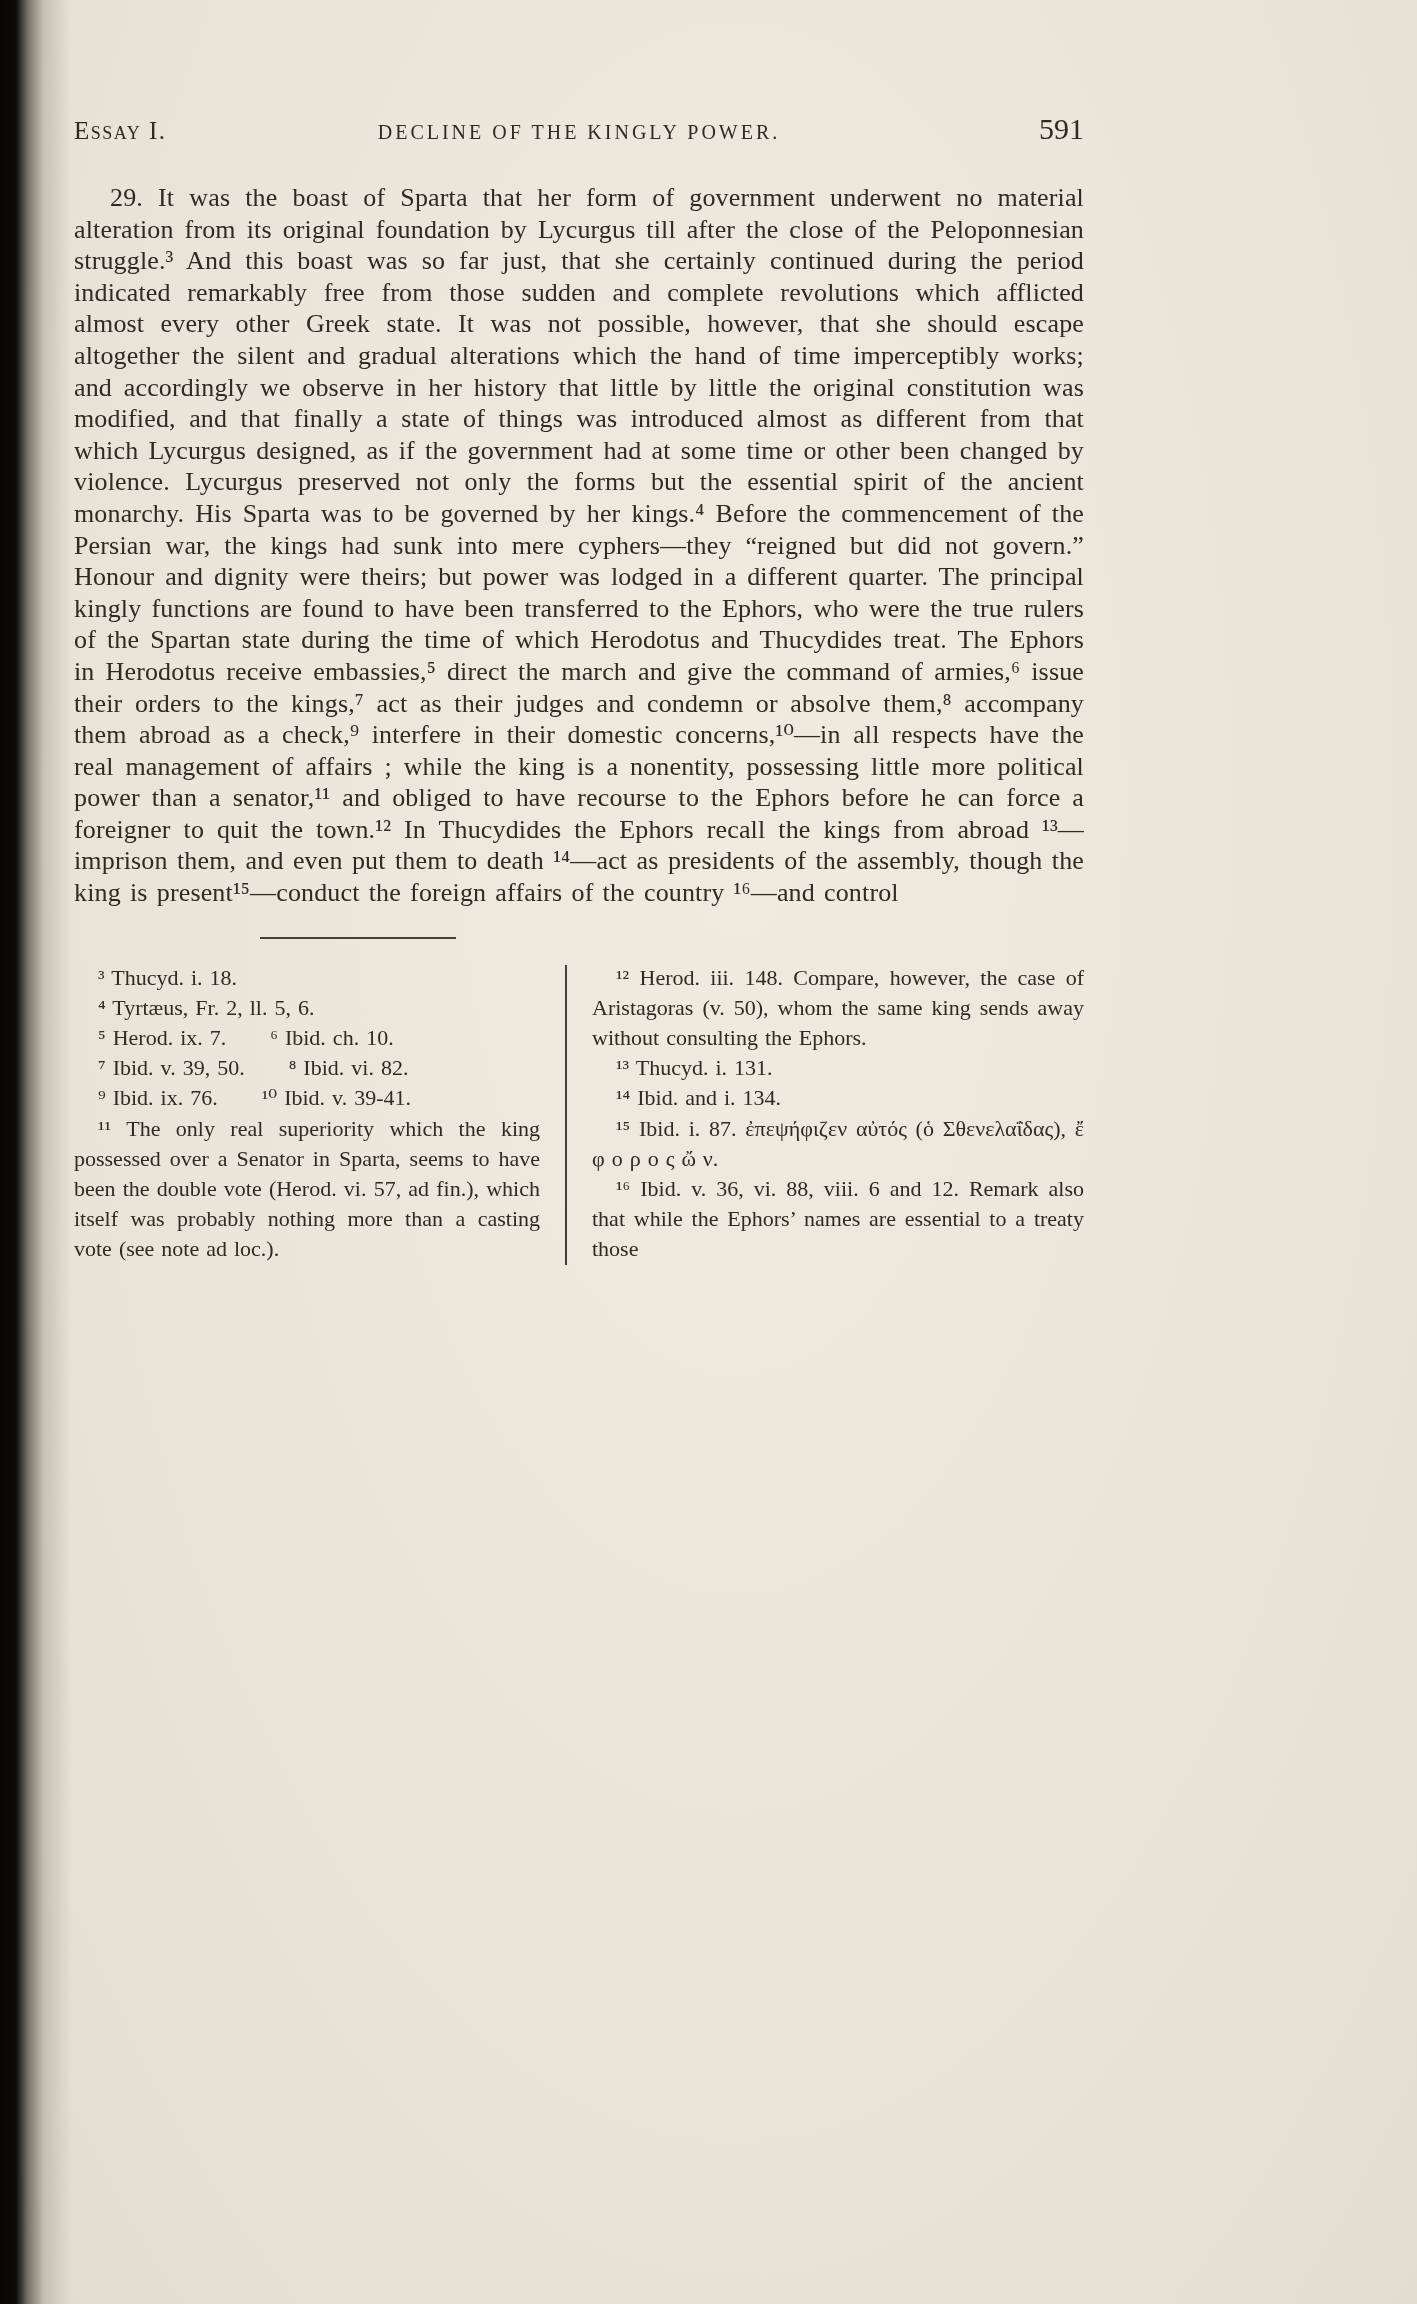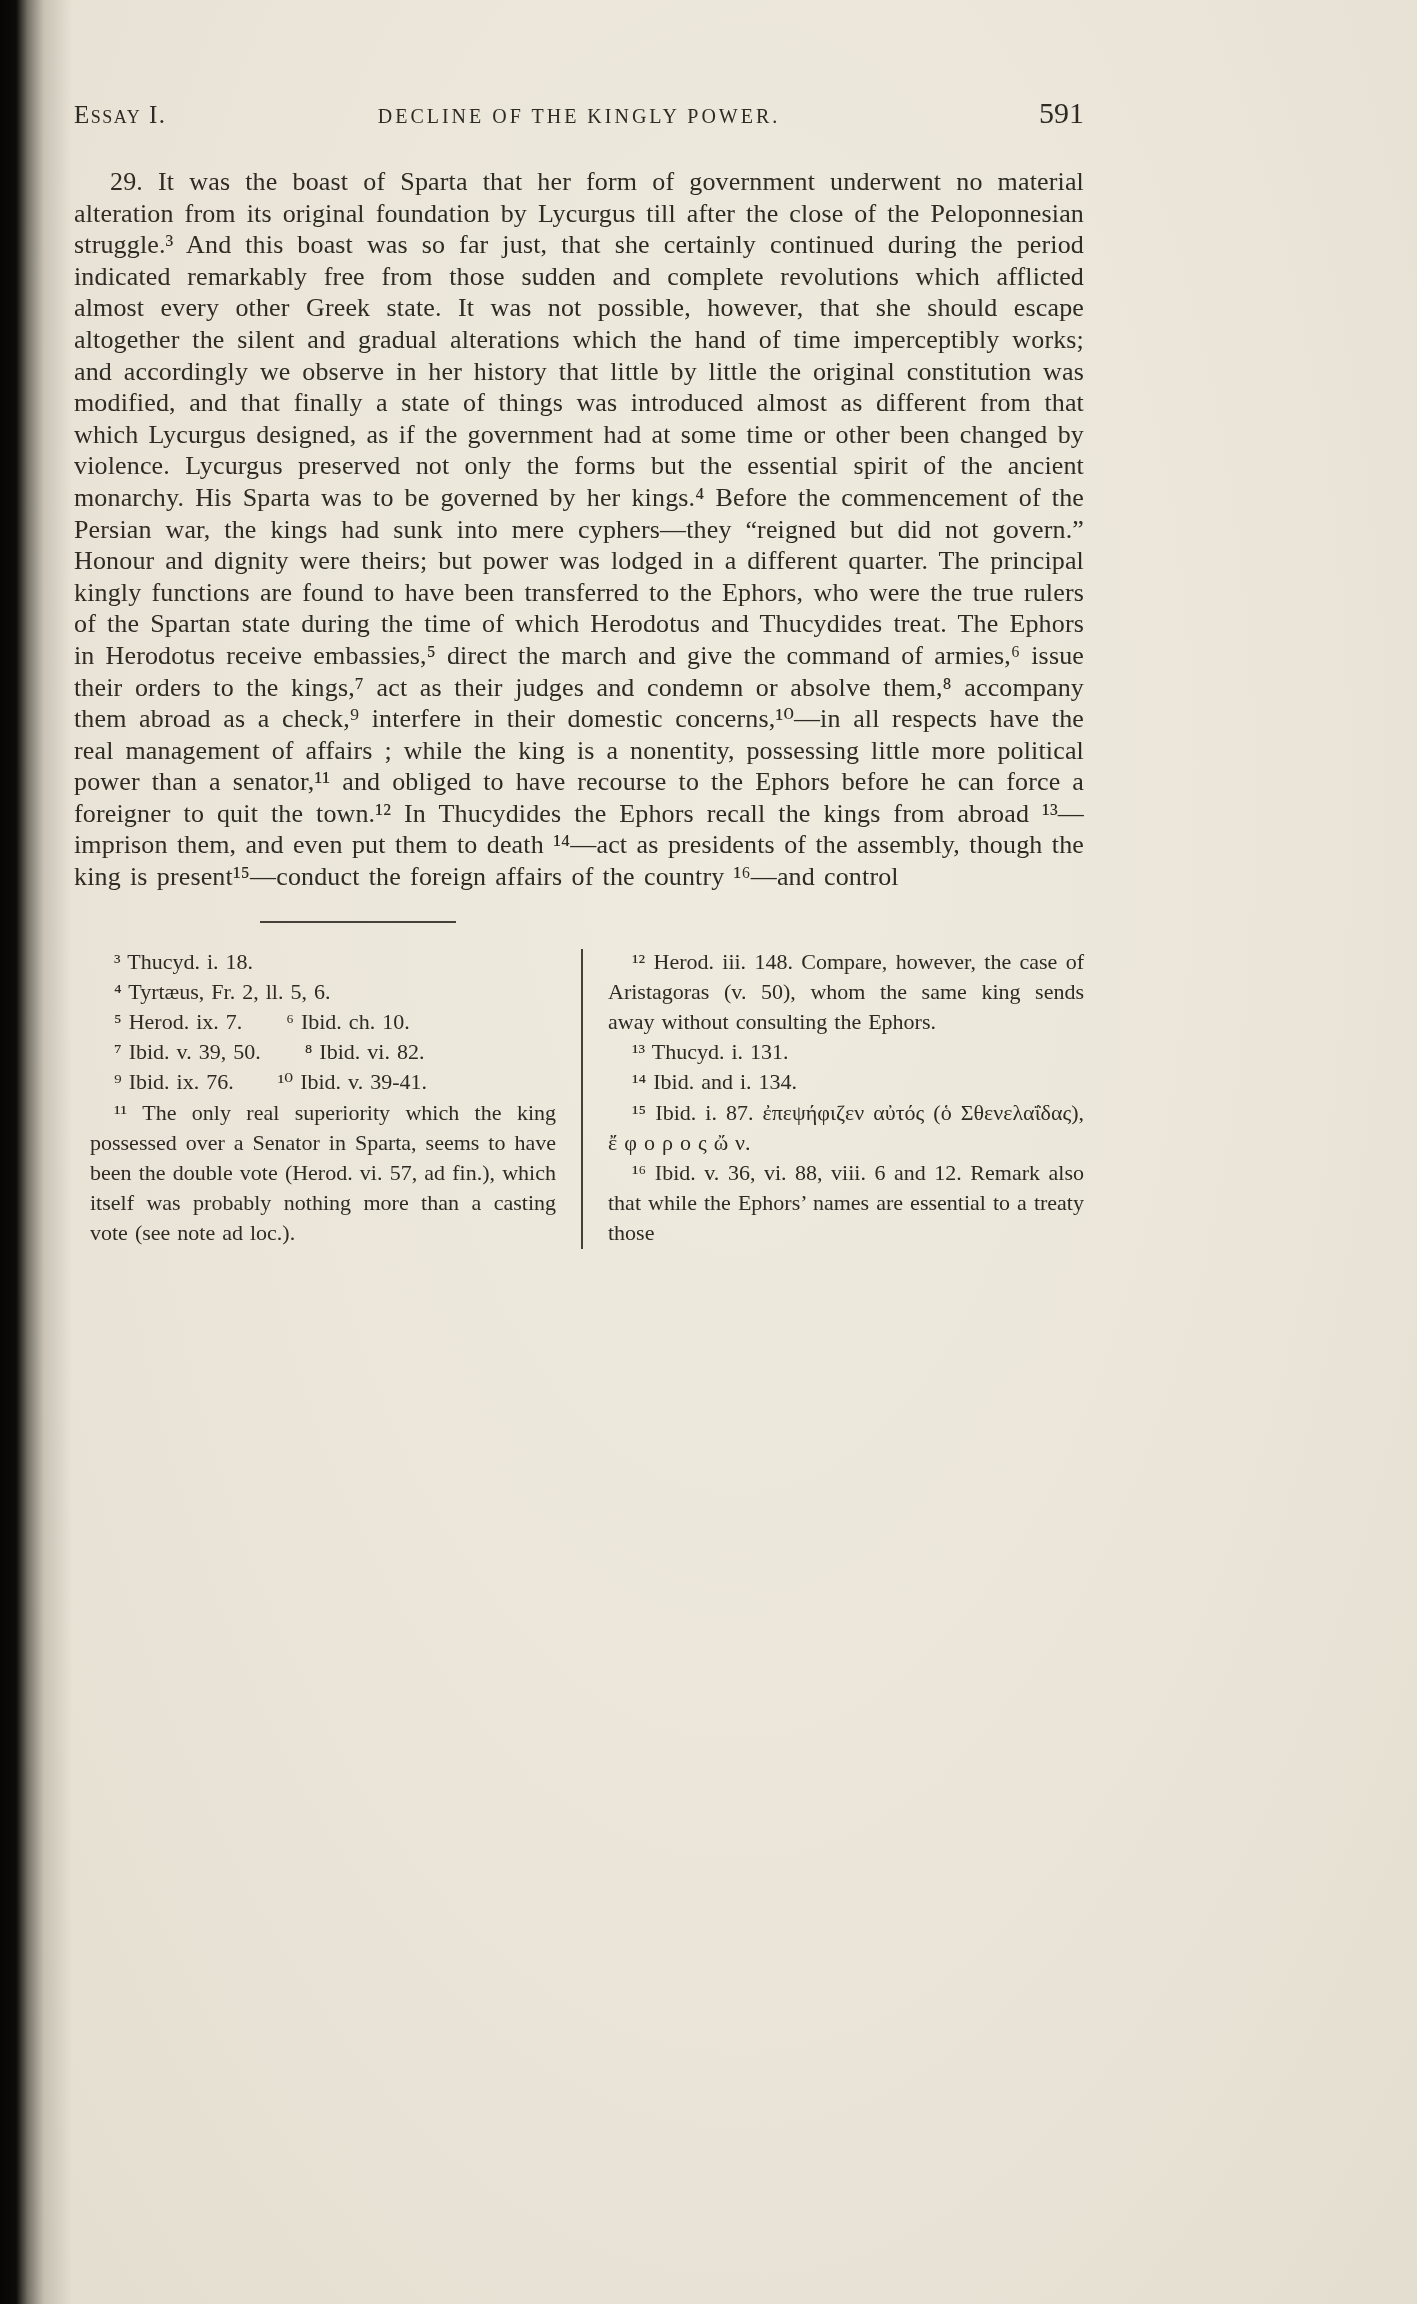--- a/index.html
+++ b/index.html
@@ -23,21 +23,21 @@
     width: 72px;
     background: linear-gradient(to right,
       #070605 0px, #0c0b09 16px,
       rgba(32,27,20,0.55) 28px,
       rgba(60,52,40,0.18) 44px,
       rgba(0,0,0,0) 72px);
   }
   .content {
     position: absolute;
     left: 74px;
-    top: 0;
+    top: 16px;
     width: 1010px;
   }
   .running-header {
     display: flex;
     align-items: baseline;
     margin-top: 96px;
   }
   .h-left {
     flex: 1;
     font-variant: small-caps;
@@ -67,21 +67,20 @@
   .fn-rule {
     border: 0;
     border-top: 2px solid #46403a;
     width: 196px;
     margin: 28px 0 24px 186px;
   }
   .footnotes {
     display: flex;
     font-size: 22px;
     line-height: 30.2px;
-    margin-left: 16px;
   }
   .fn-col { }
   .fn-col.left  { width: 466px; }
   .fn-col.right { flex: 1; }
   .fn-col p {
     margin: 0;
     text-indent: 24px;
     text-align: justify;
     word-spacing: 1.5px;
   }

